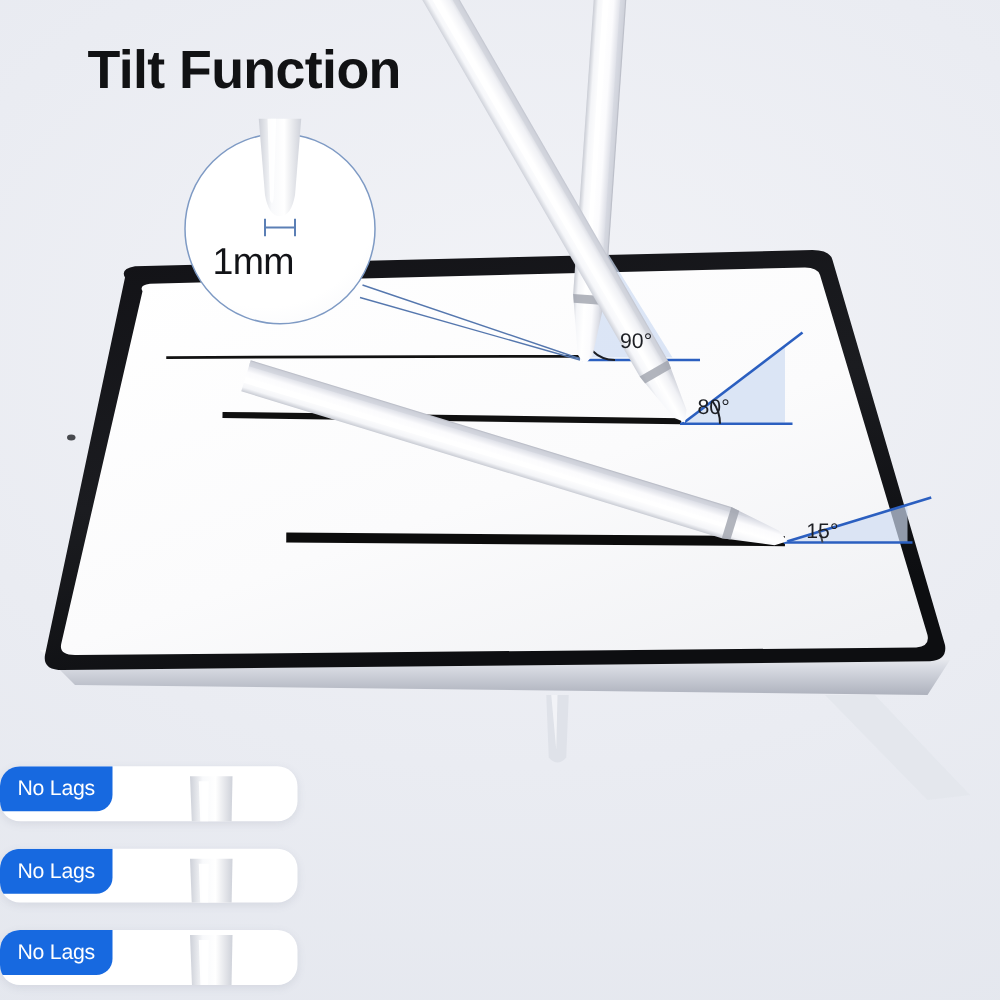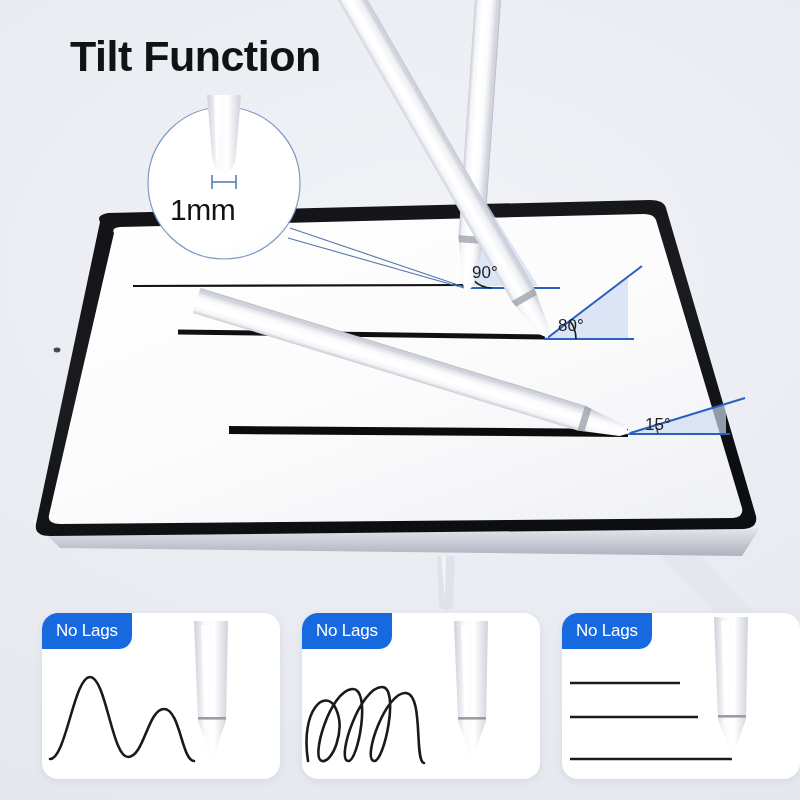--- a/index.html
+++ b/index.html
@@ -28,27 +28,27 @@
   .mag-label {
     position:absolute; left:170px; top:193px;
     font-size:30px; font-weight:normal; color:#121317;
     letter-spacing:-0.5px;
   }
   
   .ang {
     position:absolute; color:#1d1f24;
     font-size:17px; font-weight:400; white-space:nowrap;
   }
-  .ang.a90 { left:472px; top:263px; }
+  .ang.a90 { left:496px; top:263px; }
   .ang.a60 { left:558px; top:316px; }
   .ang.a15 { left:645px; top:415px; }
   
   .cards {
     position:absolute; left:0; top:613px; width:800px; height:175px;
-    display:flex; justify-content:flex-end; gap:22px;
+    display:flex; justify-content:center; gap:22px;flex-direction:column;
   }
   .card {
     position:relative; width:238px; height:166px;
     background:#ffffff; border-radius:16px;
     box-shadow:0 2px 7px rgba(90,100,125,.13);
     overflow:hidden;
   }
   .badge {
     position:absolute; left:0; top:0; z-index:3;
     background:#1769e0; color:#fff;

